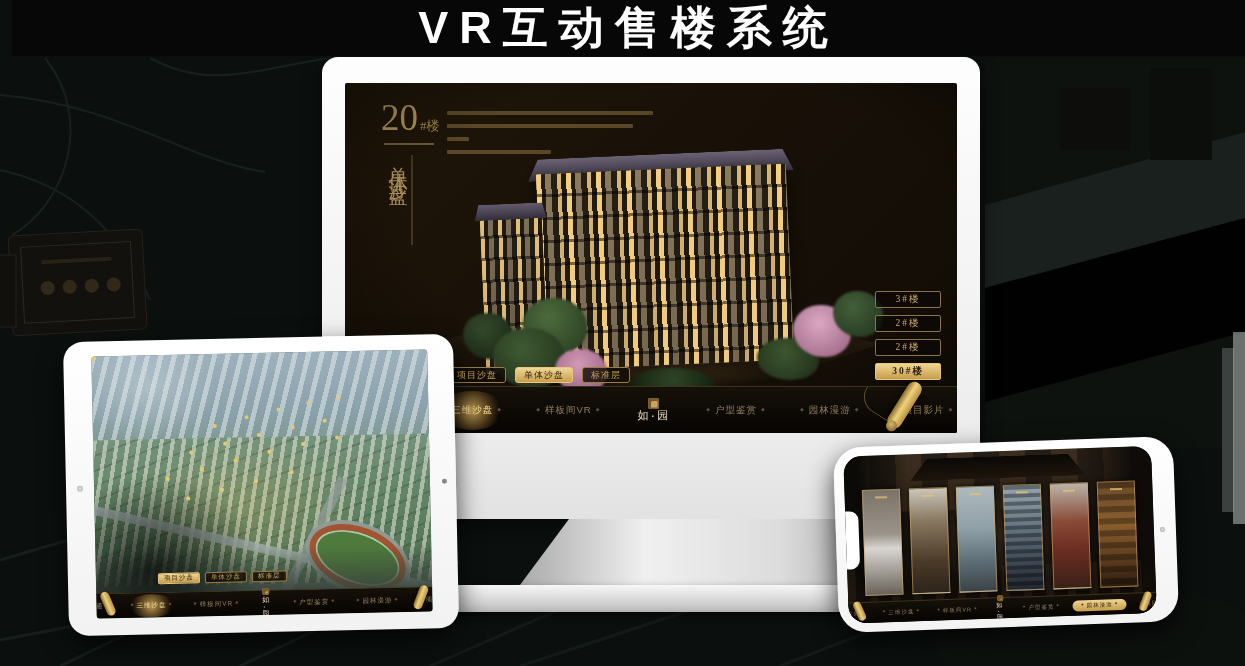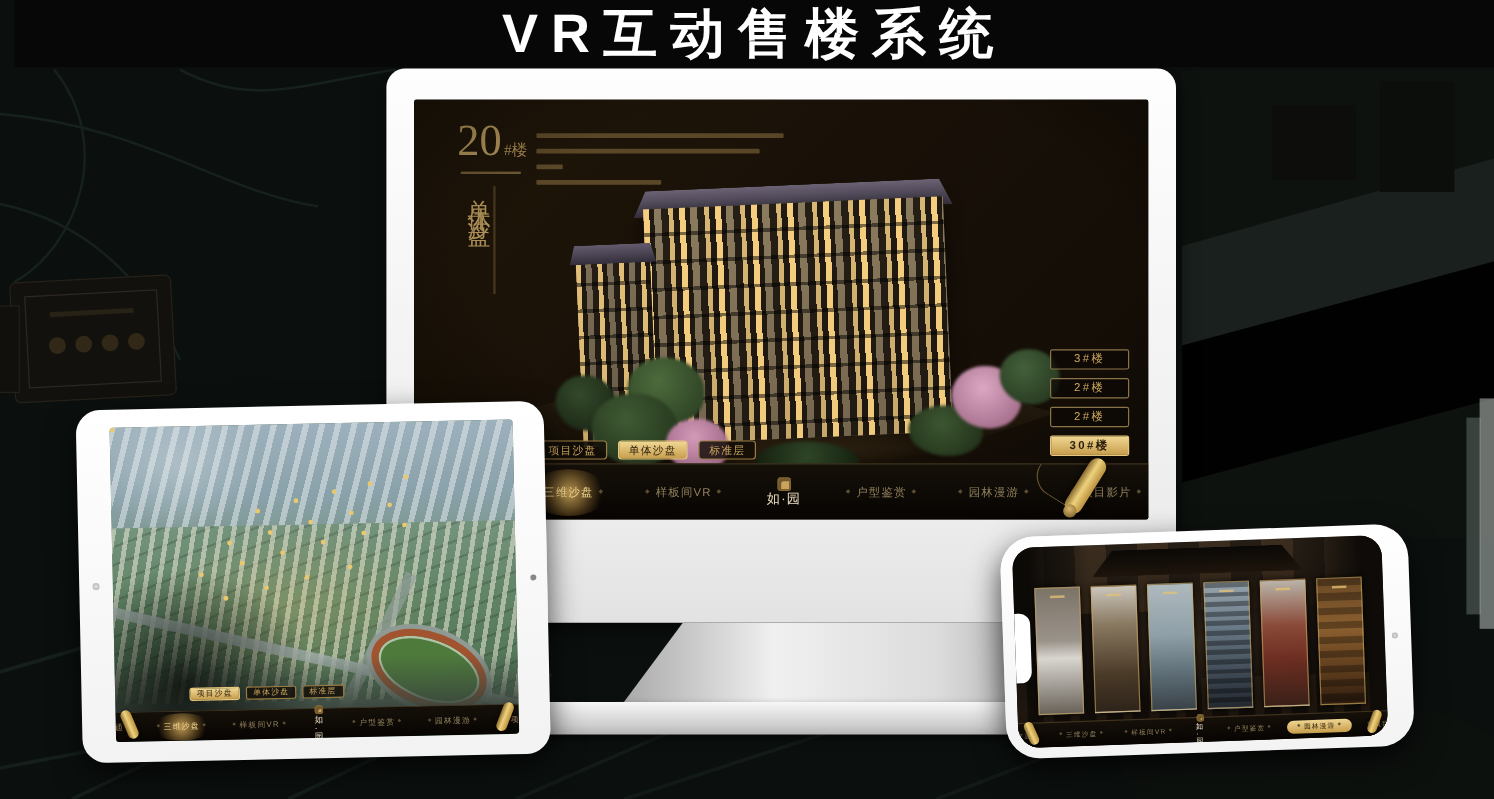--- a/index.html
+++ b/index.html
@@ -75,21 +75,21 @@
   .t3{left:150px;top:196px;width:52px;height:44px;background:radial-gradient(circle at 45% 35%,#d49ab8,#8e5a78);}
   .t4{left:58px;top:160px;width:50px;height:46px;background:radial-gradient(circle at 40% 35%,#33492a,#182313);}
   .t5{left:388px;top:152px;width:58px;height:52px;background:radial-gradient(circle at 45% 35%,#dba7c2,#96607e);}
   .t6{left:428px;top:138px;width:50px;height:46px;background:radial-gradient(circle at 40% 35%,#43603a,#20301a);}
   .t7{left:352px;top:185px;width:62px;height:42px;background:radial-gradient(circle at 45% 35%,#3c5631,#1d2b15);}
   .t8{left:225px;top:215px;width:86px;height:34px;background:radial-gradient(circle at 50% 35%,#2e4526,#121c0d);}
 
   .floors{position:absolute;left:530px;top:208px;width:68px;z-index:4;}
   .floors .fbtn{box-sizing:border-box;width:66px;height:17px;margin-bottom:7px;border:1px solid #8a744a;
     border-radius:2px;background:rgba(12,9,5,.72);color:#cda95f;font-size:9.5px;letter-spacing:2px;
-    display:flex;align-items:center;justify-content:center;cursor:pointer;}
+    display:flex;align-items:center;justify-content:center;cursor:pointer;font-family:Liberation Serif, serif;}
   .floors .fbtn.active{background:linear-gradient(180deg,#efd691,#c79d4c);color:#2a1f0d;
     border-color:#e7c77d;font-weight:bold;}
 
   .tabs{position:absolute;left:103px;top:284px;display:flex;gap:9px;z-index:4;}
   .tabs .tab{box-sizing:border-box;height:16px;padding:0 8px;border:1px solid #9a7d45;border-radius:3px;
     background:rgba(18,13,7,.82);color:#c9a45c;font-size:9px;letter-spacing:1px;
     display:flex;align-items:center;cursor:pointer;}
   .tabs .tab.active{background:linear-gradient(180deg,#f0d793,#c89e4d);color:#2a1f0d;border-color:#e7c77d;}
 
   .navrow{position:absolute;left:0;right:0;bottom:0;display:flex;align-items:center;justify-content:center;
@@ -97,21 +97,21 @@
   .monitor-nav{height:46px;gap:28px;font-size:9.5px;color:#92805c;}
   .nav-item{position:relative;letter-spacing:1px;cursor:pointer;white-space:nowrap;padding:2px 3px;}
   .nav-item::before,.nav-item::after{content:"◆";font-size:5px;color:#5d4e33;vertical-align:2px;}
   .nav-item::before{margin-right:4px;} .nav-item::after{margin-left:4px;}
   .nav-item.active{color:#f3d892;
     background:radial-gradient(circle,rgba(216,176,94,.85) 0%,rgba(150,112,50,.4) 48%,transparent 72%);
     border-radius:50%;padding:13px 3px;margin:-13px 0;}
   .logo{display:flex;flex-direction:column;align-items:center;line-height:1;margin:0 6px;}
   .logo .seal{width:11px;height:11px;margin-bottom:2px;background:#caa45c;border-radius:2px;
     box-shadow:inset 0 0 0 1.5px #7a5f2c, inset 3px 3px 0 rgba(40,28,10,.55);}
-  .logo .logo-text{font-family:Liberation Sans, sans-serif;color:#e9dcc0;font-size:11px;letter-spacing:1px;}
+  .logo .logo-text{font-family:Liberation Mono, monospace;color:#e9dcc0;font-size:11px;letter-spacing:1px;}
 
   .scrollorn{position:absolute;left:552px;top:296px;width:15px;height:52px;z-index:5;
     transform:rotate(32deg);border-radius:8px;cursor:pointer;
     background:linear-gradient(90deg,#8a6a2e,#eed27c 45%,#b98f3e);
     box-shadow:0 2px 5px rgba(0,0,0,.7);}
   .scrollorn::before{content:"";position:absolute;left:2px;bottom:-4px;width:11px;height:11px;border-radius:50%;
     background:radial-gradient(circle at 40% 40%,#d9b86a,#6e5222);}
   .scrollorn::after{content:"";position:absolute;left:-34px;top:30px;width:46px;height:18px;
     border-left:1px solid rgba(200,165,90,.45);border-bottom:1px solid rgba(200,165,90,.45);
     border-radius:0 0 0 18px;}

